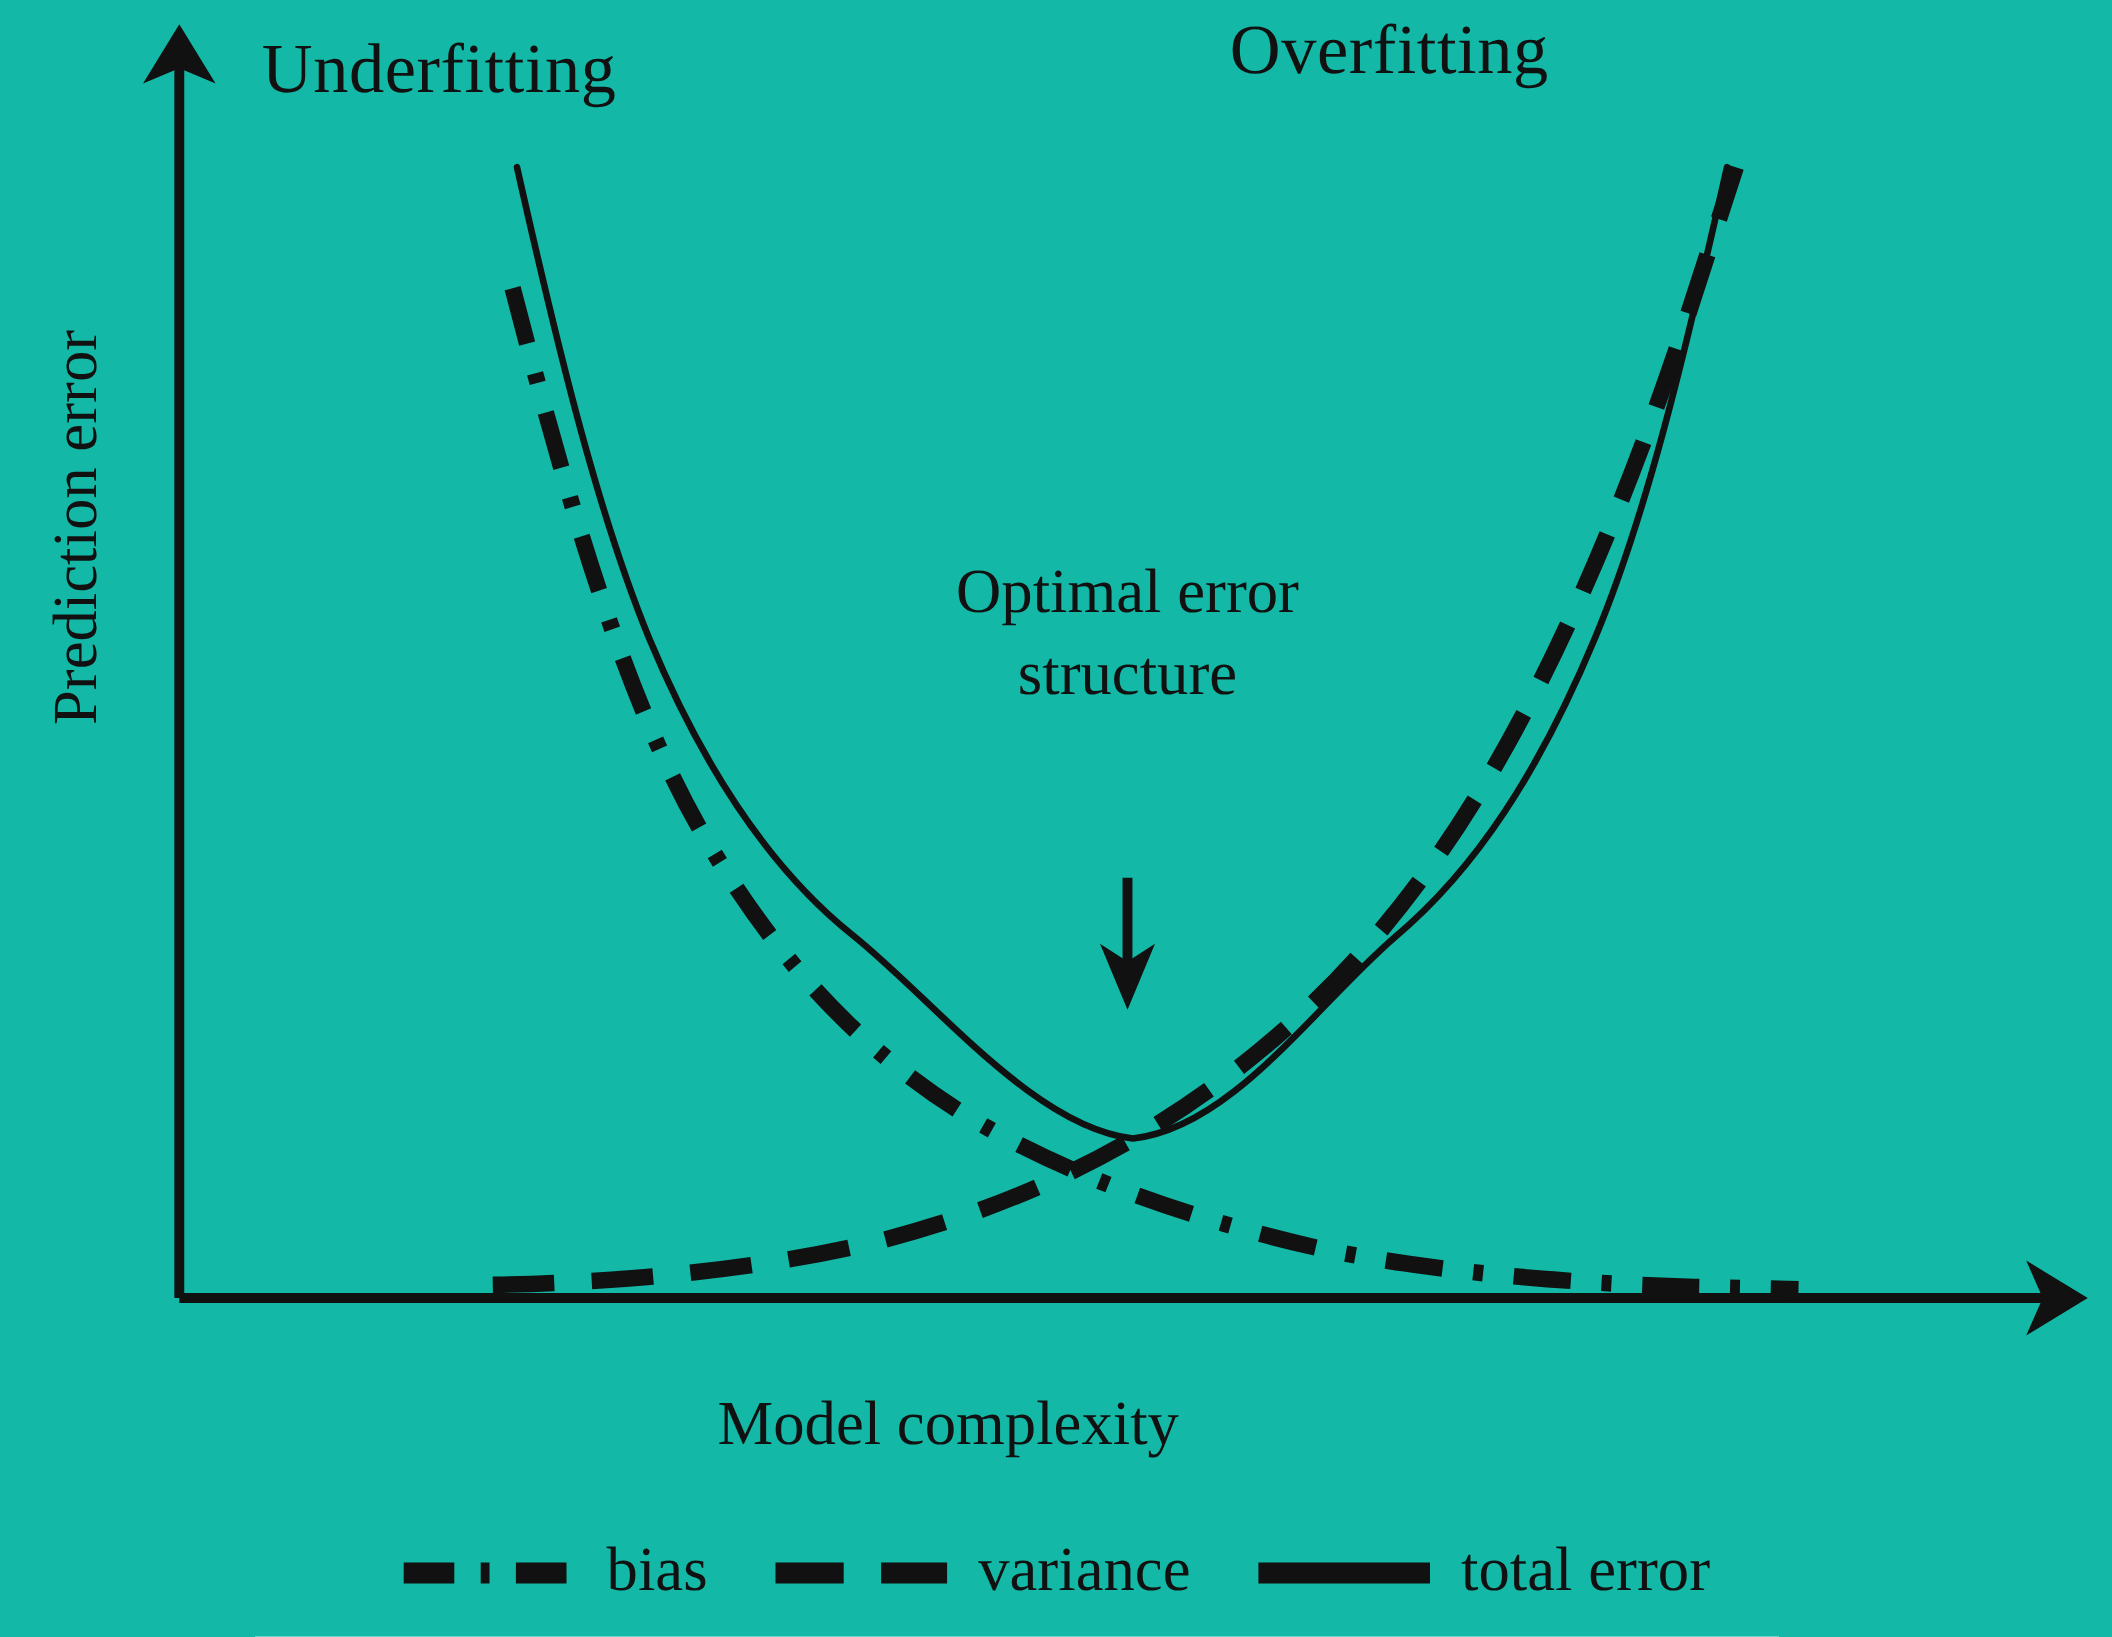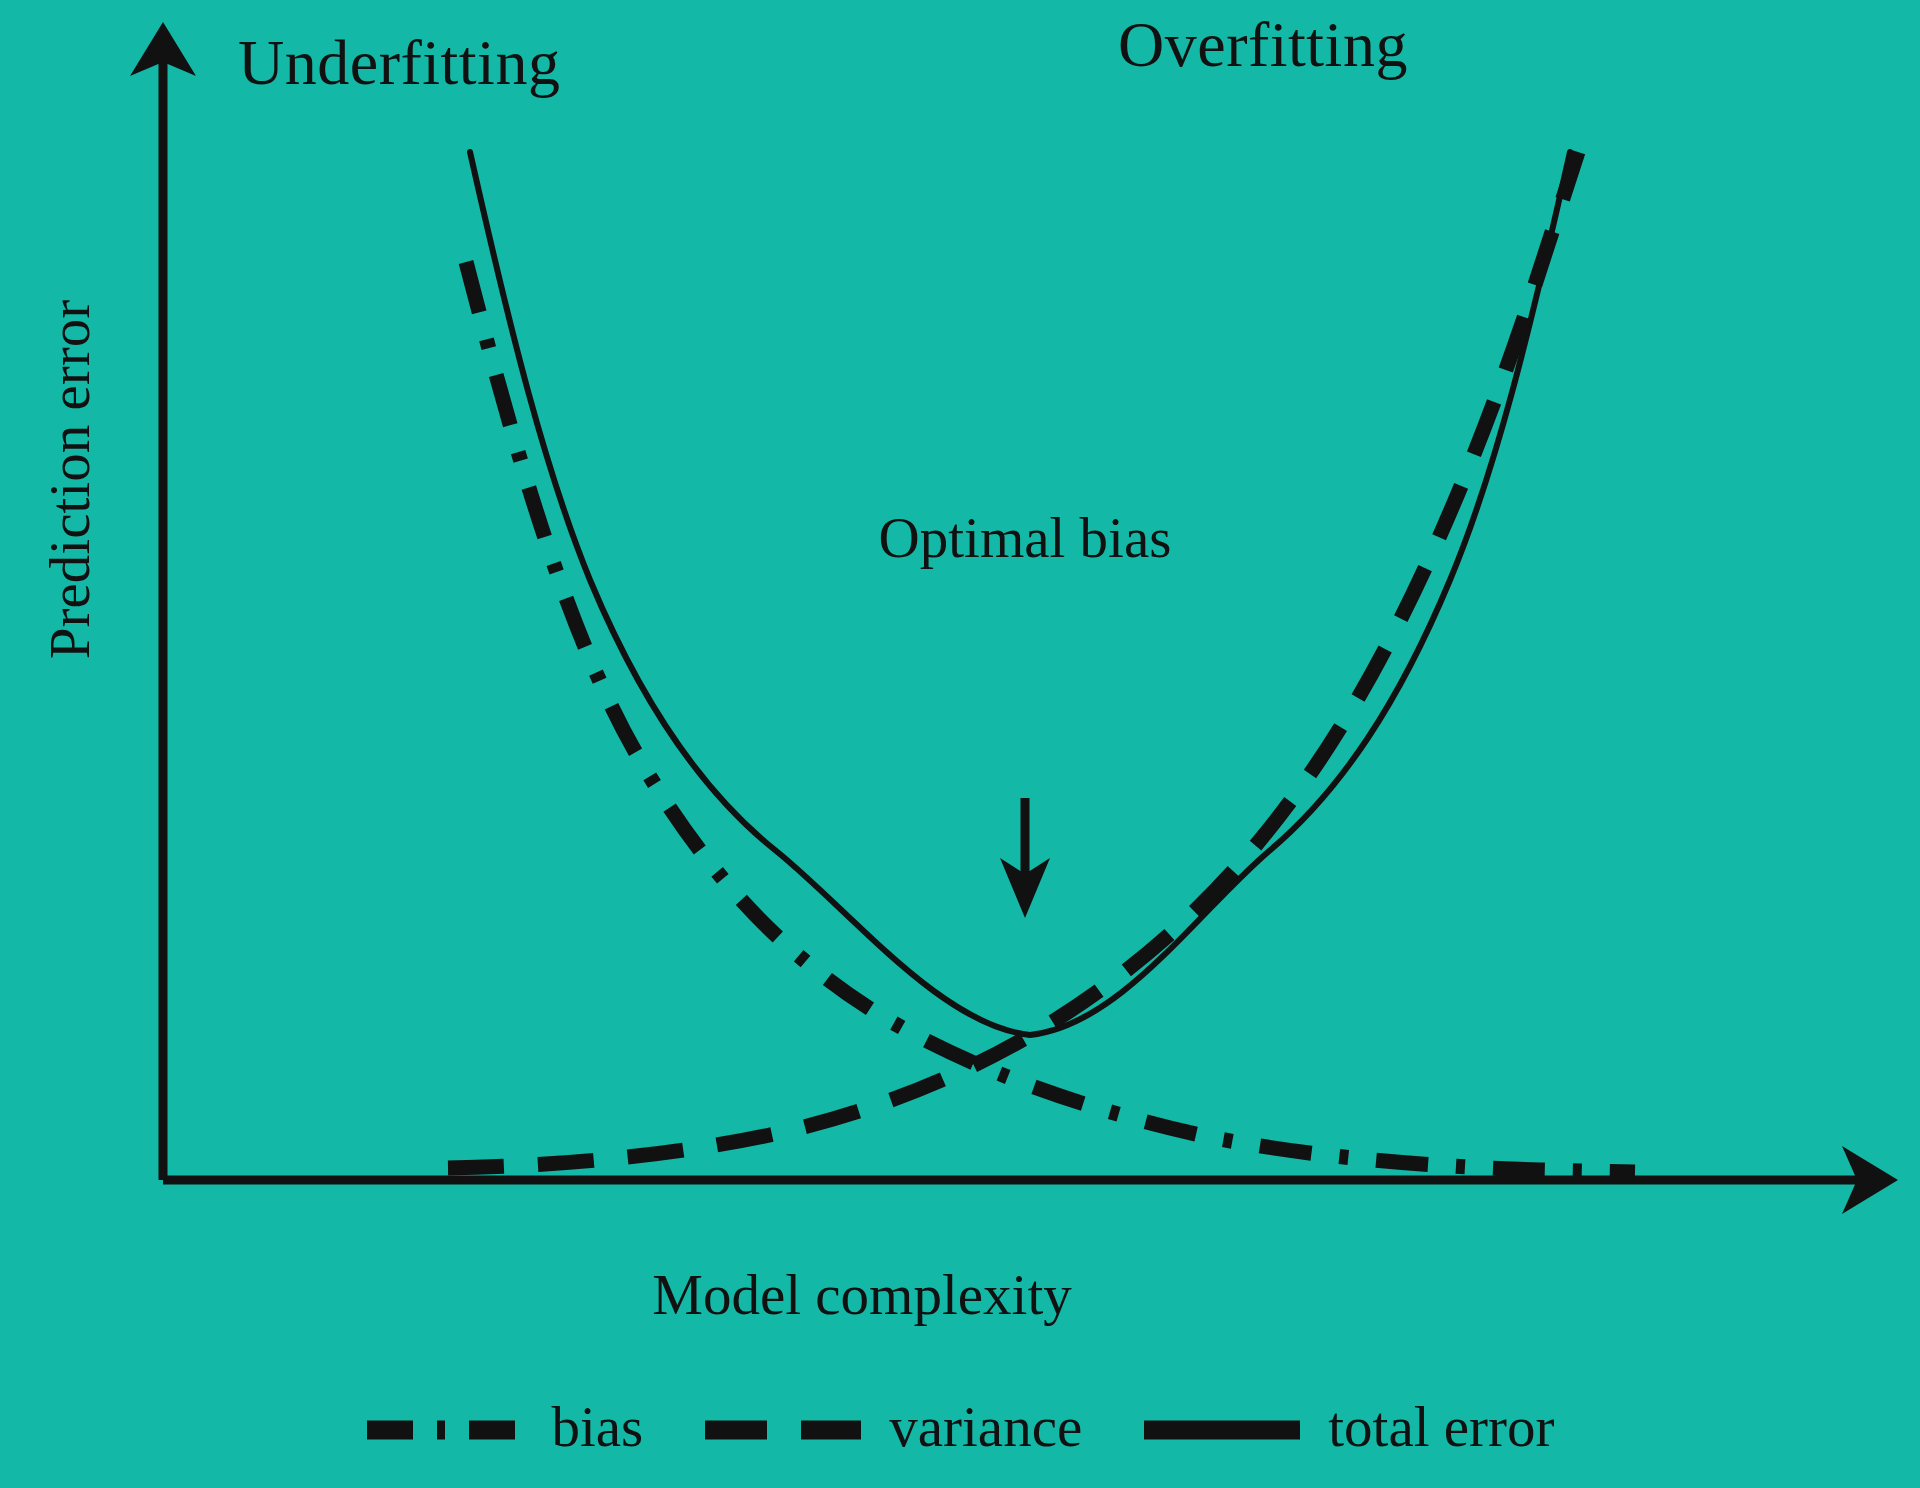--- a/index.html
+++ b/index.html
@@ -141,21 +141,22 @@
 
   <div class="lbl" id="label-underfitting">Underfitting</div>
 
   <div class="lbl" id="label-overfitting">Overfitting</div>
 
   <div class="lbl" id="label-ylabel">Prediction error</div>
 
   <div class="lbl" id="label-xlabel">Model complexity</div>
 
   <div class="lbl" id="annotation-optimal">
-    <div>Optimal bias</div>
+    <div>Optimal error</div>
+    <div>structure</div>
   </div>
 
   <div class="legend-row">
 
     <div class="legend-item">
       <svg class="legend-swatch" viewBox="0 0 160 24" xmlns="http://www.w3.org/2000/svg">
         <line x1="2" y1="12" x2="158" y2="12" stroke="#111111" stroke-width="19" stroke-dasharray="46 24 8 24" stroke-linecap="butt"></line>
       </svg>
       <span class="legend-text">bias</span>
     </div>

